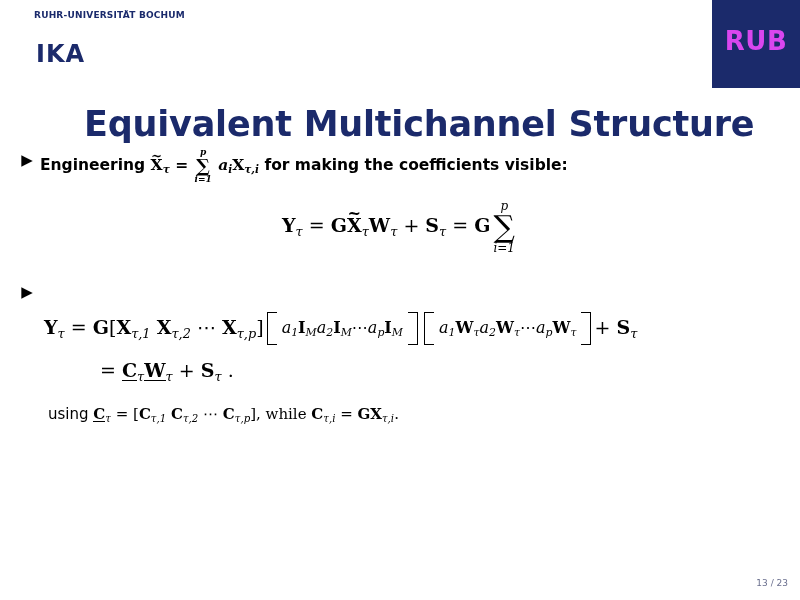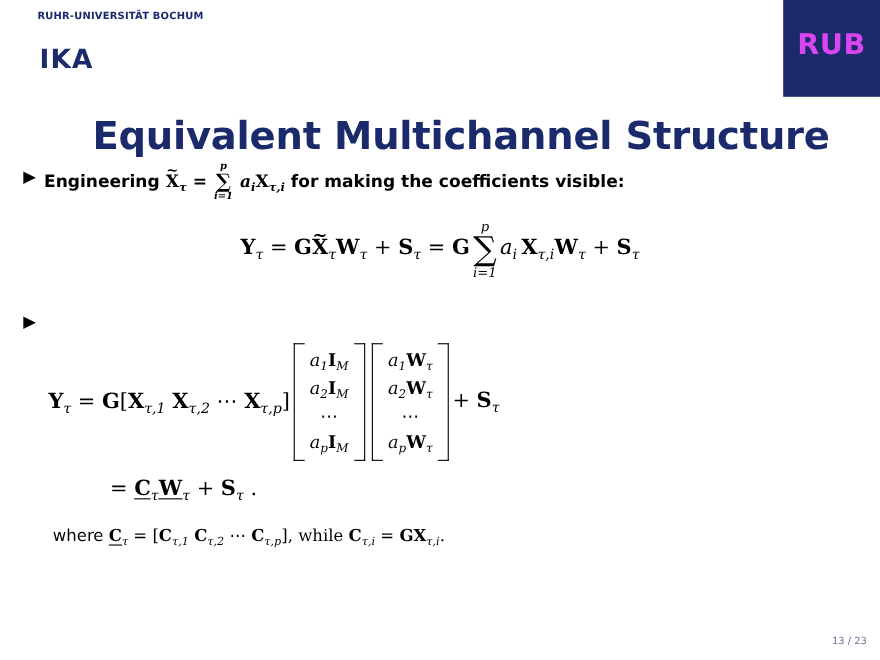--- a/index.html
+++ b/index.html
@@ -199,21 +199,21 @@
   }
   .brk {
     width: 9px;
     border-top: 1.5px solid #000;
     border-bottom: 1.5px solid #000;
   }
   .brk-l { border-left: 1.5px solid #000; }
   .brk-r { border-right: 1.5px solid #000; }
   .matrix-col {
     display: flex;
-    flex-direction: column;
+    flex-direction: row;
     justify-content: center;
     padding: 4px 5px;
     font-family: "DejaVu Serif", serif;
     font-size: 16px;
     line-height: 1.45;
     text-align: center;
   }
   .big-eq-row {
     display: flex;
     align-items: center;
@@ -283,21 +283,20 @@
     </div>
 
     <div class="eq-display">
       <div class="eq-line">
         <span class="math"><span class="mb">Y</span><span class="sub mi">τ</span> = <span class="mb">G</span><span class="tilde-wrap"><span class="tilde">~</span><span class="mb">X</span></span><span class="sub mi">τ</span><span class="mb">W</span><span class="sub mi">τ</span> + <span class="mb">S</span><span class="sub mi">τ</span> = <span class="mb">G</span></span>
         <span class="sum-disp">
           <span class="lim-top">p</span>
           <span class="big">∑</span>
           <span class="lim-bot">i=1</span>
         </span>
-        <span class="math"><span class="mi">a</span><span class="sub mi">i</span> <span class="mb">X</span><span class="sub mi">τ,i</span><span class="mb">W</span><span class="sub mi">τ</span> + <span class="mb">S</span><span class="sub mi">τ</span></span>
       </div>
     </div>
 
     <div class="bullet-row gap1">
       <div class="bullet-marker">▶</div>
     </div>
 
     <div class="big-eq-row">
       <span class="math">
         <span class="mb">Y</span><span class="sub mi">τ</span> = <span class="mb">G</span>[<span class="mb">X</span><span class="sub mi">τ,1</span>&nbsp;<span class="mb">X</span><span class="sub mi">τ,2</span>&nbsp;⋯&nbsp;<span class="mb">X</span><span class="sub mi">τ,p</span>]
@@ -323,21 +322,21 @@
         <span class="brk brk-r"></span>
       </span>
       <span class="math">+ <span class="mb">S</span><span class="sub mi">τ</span></span>
     </div>
 
     <div class="second-line">
       <span class="math">= <span class="under"><span class="mb">C</span></span><span class="sub mi">τ</span><span class="under"><span class="mb">W</span></span><span class="sub mi">τ</span> + <span class="mb">S</span><span class="sub mi">τ</span> .</span>
     </div>
 
     <div class="where-line">
-      <span>where</span>
+      <span>using</span>
       <span class="math">
         <span class="under"><span class="mb">C</span></span><span class="sub mi">τ</span> = [<span class="mb">C</span><span class="sub mi">τ,1</span>&nbsp;<span class="mb">C</span><span class="sub mi">τ,2</span>&nbsp;⋯&nbsp;<span class="mb">C</span><span class="sub mi">τ,p</span>], while <span class="mb">C</span><span class="sub mi">τ,i</span> = <span class="mb">G</span><span class="mb">X</span><span class="sub mi">τ,i</span>.
       </span>
     </div>
 
   </div>
 
   <div class="pagenum">13 / 23</div>
 </div>
 

